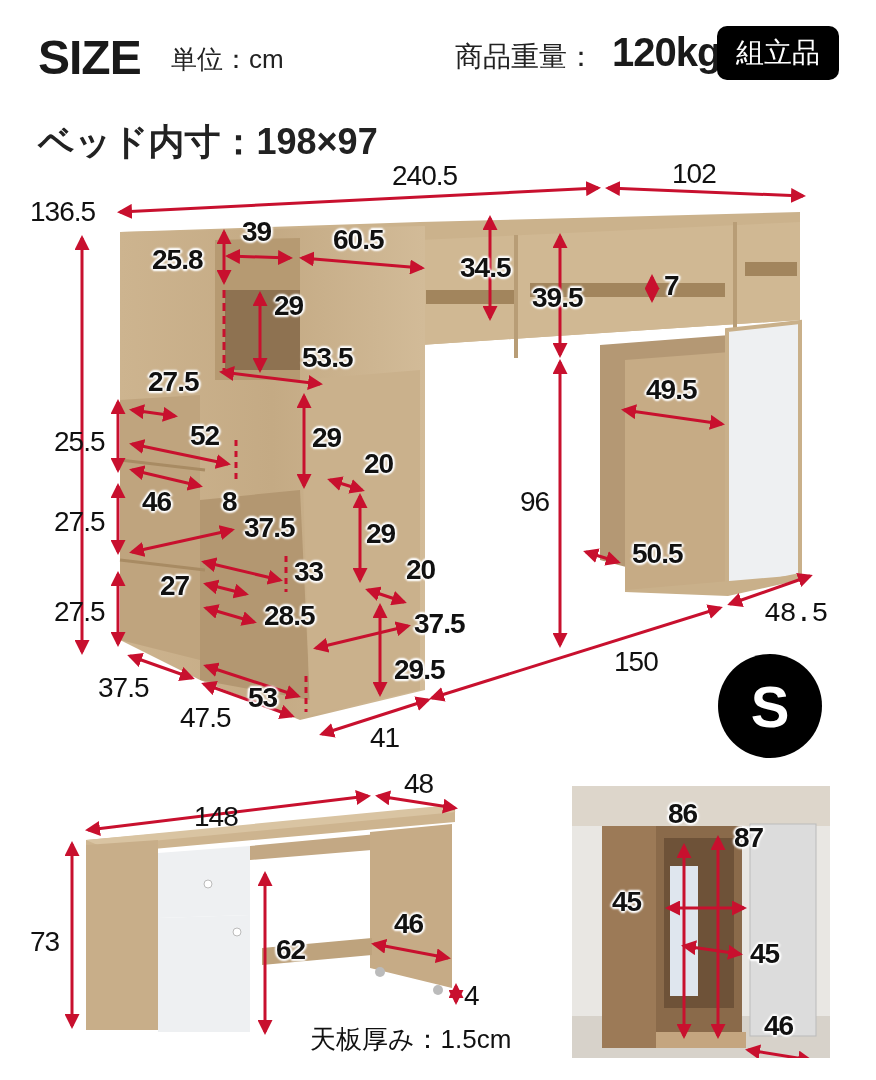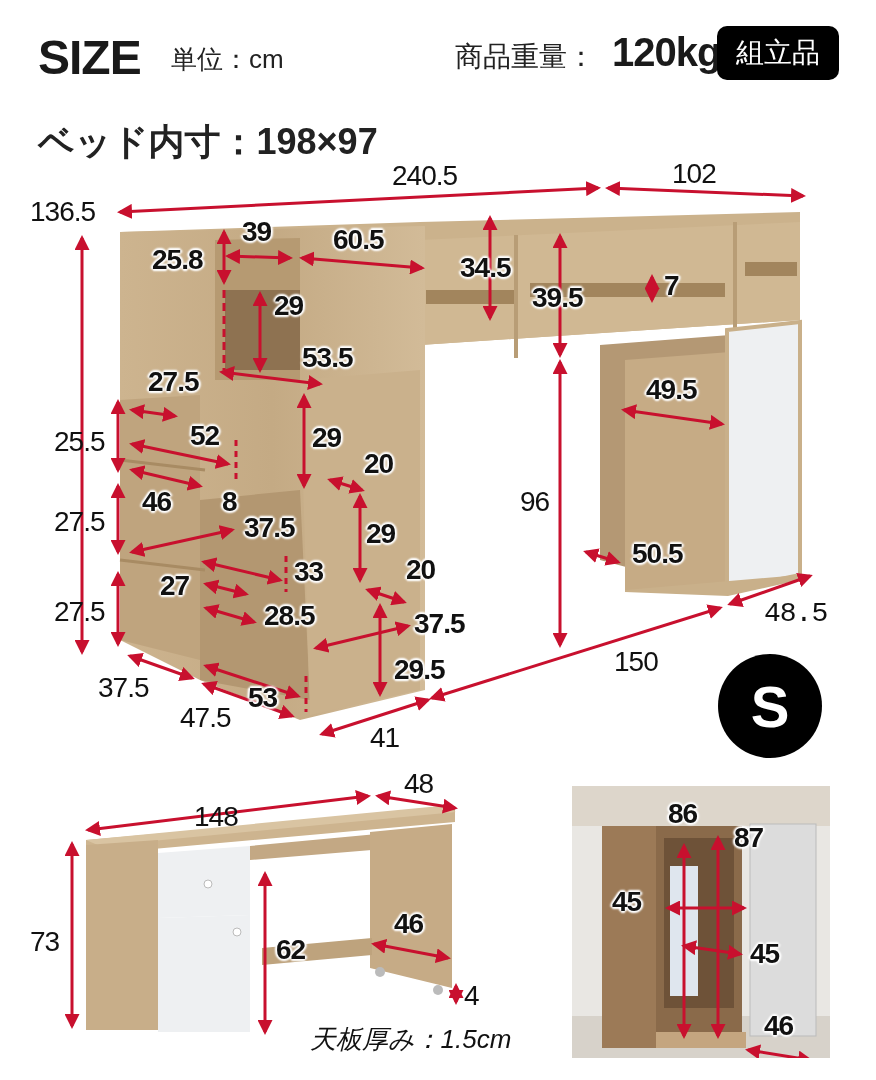--- a/index.html
+++ b/index.html
@@ -9,21 +9,21 @@
   .hdr-unit { left:163px; top:42px; font-size:26px; color:#222;margin-left:8px; }
   .hdr-weight-label { left:455px; top:38px; font-size:28px; color:#222; }
   .hdr-weight-val { left:612px; top:30px; font-size:40px; font-weight:bold; color:#1a1a1a; letter-spacing:-1px; }
   .badge { left:717px; top:26px; width:122px; height:54px; background:#000; color:#fff; border-radius:10px; font-size:28px; display:flex; align-items:center; justify-content:center; }
   .bed-inner { left:38px; top:118px; font-size:36px; color:#222; font-weight:bold; }
   svg.main { position:absolute; left:0; top:0; }
   .lbl { position:absolute; font-size:28px; font-weight:bold; color:#111; line-height:1; white-space:nowrap;
          text-shadow: 0 0 3px #fff, 0 0 3px #fff, 2px 0 2px #fff, -2px 0 2px #fff, 0 2px 2px #fff, 0 -2px 2px #fff; letter-spacing:-1px; }
   .lbl.plain { text-shadow:none; font-weight:normal; }
   .s-badge { left:718px; top:654px; width:104px; height:104px; border-radius:50%; background:#000; color:#fff; font-size:58px; font-weight:bold; display:flex; align-items:center; justify-content:center; }
-  .note { left:310px; top:1022px; font-size:26px; color:#111;font-style:italic; }
+  .note { left:310px; top:1022px; font-size:26px; color:#111; }
   .photo { left:572px; top:786px; width:258px; height:272px; background:#e9e7e3; overflow:hidden; }
 </style>
 </head>
 <body>
 
 <div class="abs hdr-size">SIZE</div>
 <div class="abs hdr-unit">単位：cm</div>
 <div class="abs hdr-weight-label">商品重量：</div>
 <div class="abs hdr-weight-val">120kg</div>
 <div class="abs badge">組立品</div>

